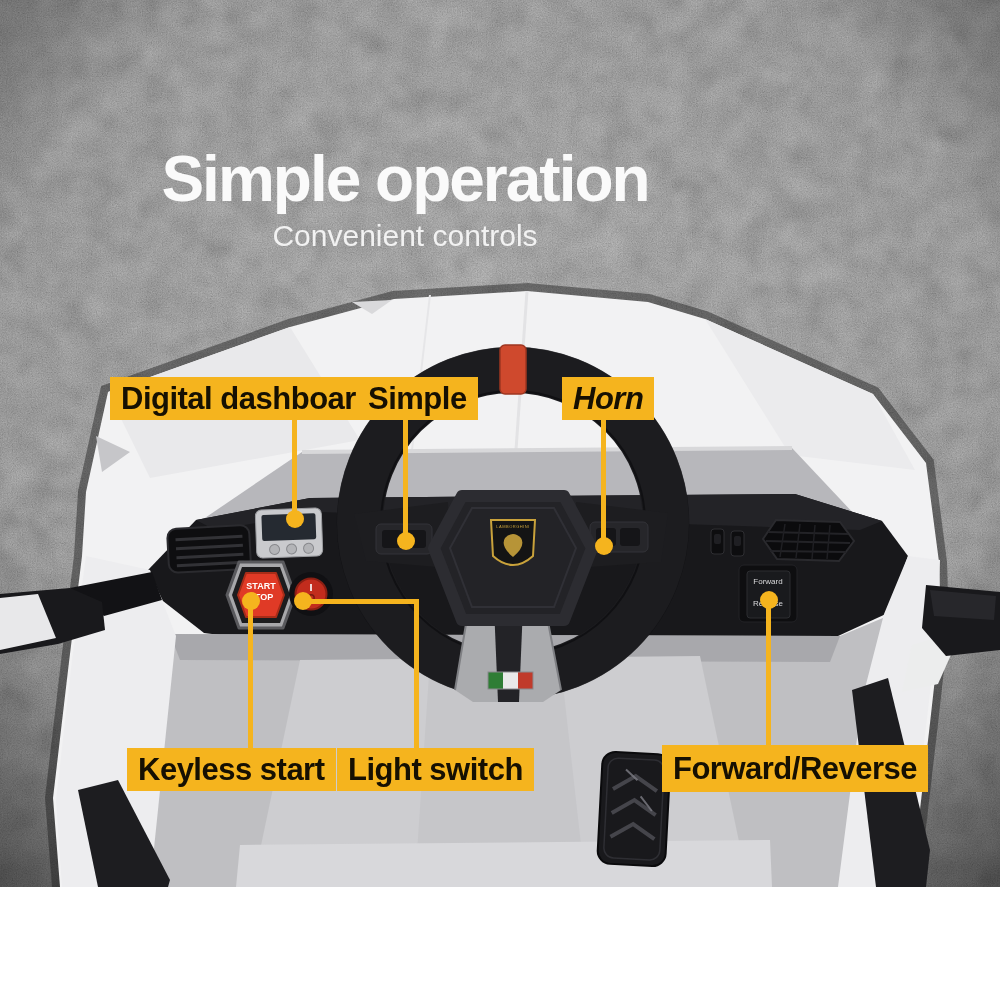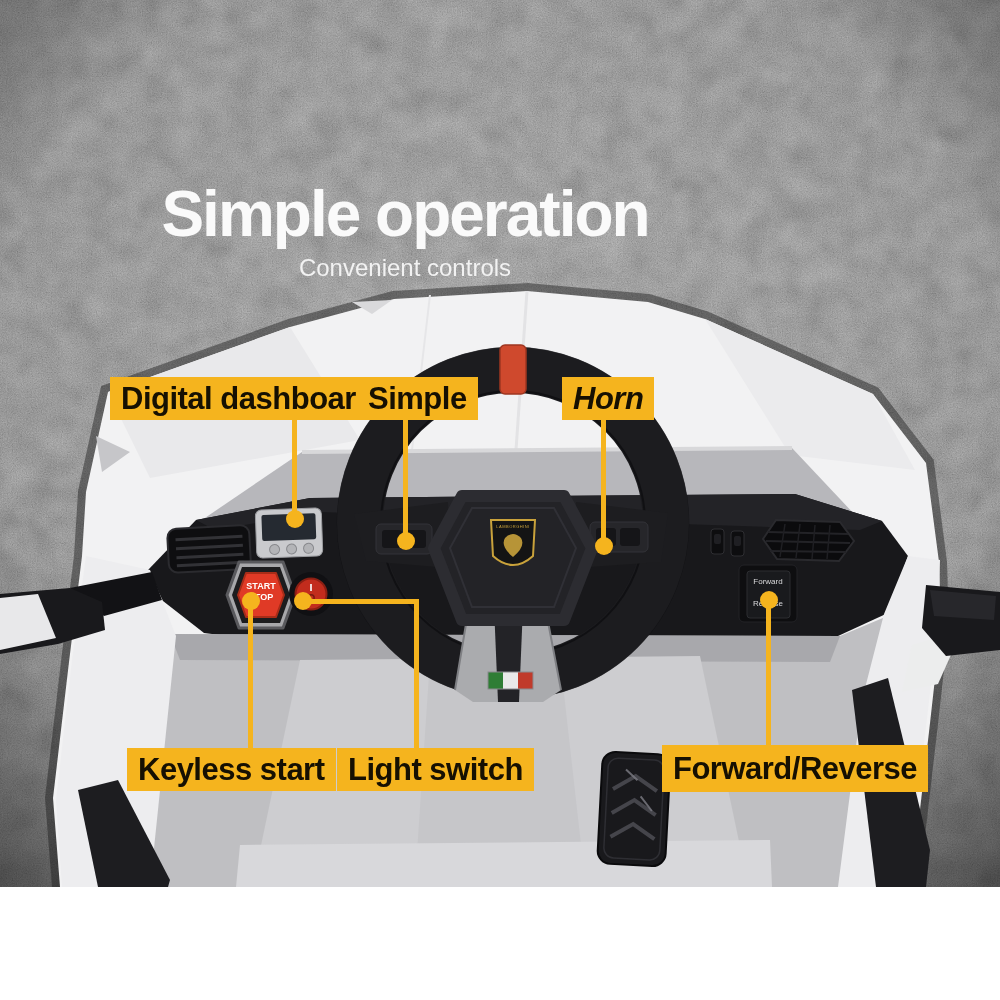--- a/index.html
+++ b/index.html
@@ -1,21 +1,21 @@
 <!DOCTYPE html>
 <html><head>
 <meta charset="utf-8">
 <style>
   html,body{margin:0;padding:0;background:#ffffff;}
   .stage{position:relative;width:1000px;height:1000px;overflow:hidden;background:#ffffff;
          font-family:"Liberation Sans","DejaVu Sans",sans-serif;}
   .photo{position:absolute;left:0;top:0;}
-  .title-wrap{position:absolute;left:0;top:146px;width:810px;text-align:center;margin-top:35px;}
+  .title-wrap{position:absolute;left:0;top:146px;width:810px;text-align:center;}
   .title{color:#fafafa;font-size:64px;font-weight:700;letter-spacing:-2px;line-height:1.05;}
-  .subtitle{color:#f2f2f2;font-size:24px;font-weight:400;letter-spacing:0;margin-top:6px;}
+  .subtitle{color:#f2f2f2;font-size:30px;font-weight:400;letter-spacing:0;margin-top:6px;}
   .callout{position:absolute;background:#F5B41E;color:#161002;font-size:31px;font-weight:700;
            height:43px;line-height:44px;padding:0 11px;letter-spacing:-0.5px;white-space:nowrap;}
   .cline{position:absolute;background:#F5B41E;}
   .cdot{position:absolute;width:18px;height:18px;border-radius:50%;background:#F5B41E;}
 </style>
 </head>
 <body>
 
 <div class="stage">
 

